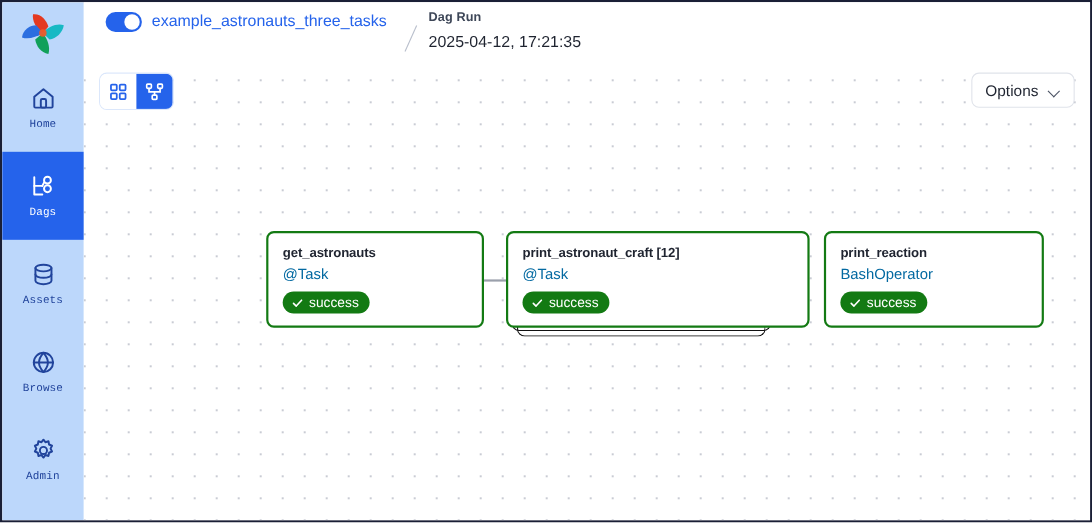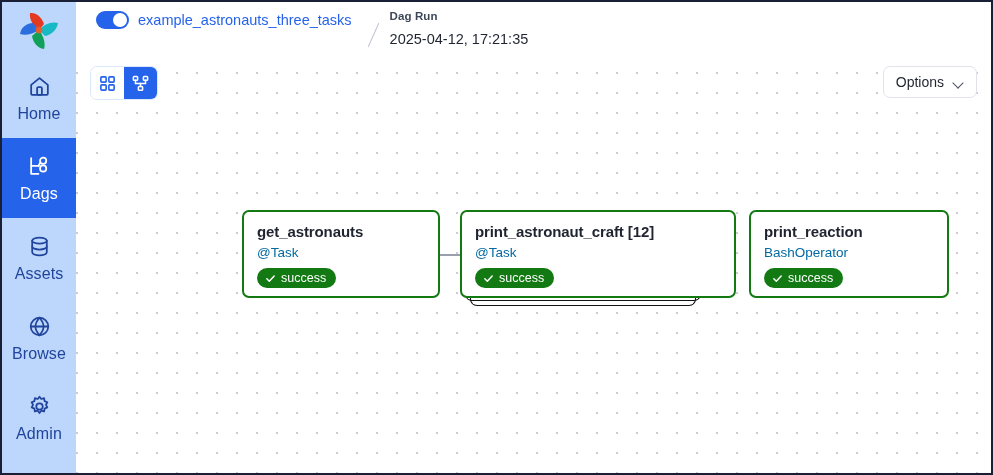--- a/index.html
+++ b/index.html
@@ -57,24 +57,24 @@
     text-decoration: none;
   }
   .nav-item .nav-icon {
     display: block;
     width: 25px;
     height: 25px;
     line-height: 0;
   }
   .nav-item .nav-icon svg { display: block; }
   .nav-label {
-    font-size: 16px;
+    font-size: 10px;
     letter-spacing: .1px;
     color: #21449c;
-    font-family: Liberation Sans, sans-serif;
+    font-family: Liberation Mono, monospace;
   }
   .nav-item.active {
     background: #2563eb;
   }
   .nav-item.active .nav-label { color: #ffffff; }
 
   
   .main {
     flex: 1 1 auto;
     position: relative;
@@ -252,21 +252,21 @@
 
   .node {
     position: absolute;
     background: #ffffff;
     border: 2px solid #137a13;
     border-radius: 7px;
     padding: 11px 13px 10px 13px;
     z-index: 2;
   }
   .node-title {
-    font-size: 15px;
+    font-size: 12px;
     font-weight: bold;
     color: #1f2430;
     white-space: nowrap;
     letter-spacing: -.1px;
   }
   .node-type {
     font-size: 13.5px;
     color: #0369a1;
     margin-top: 5px;
   }

